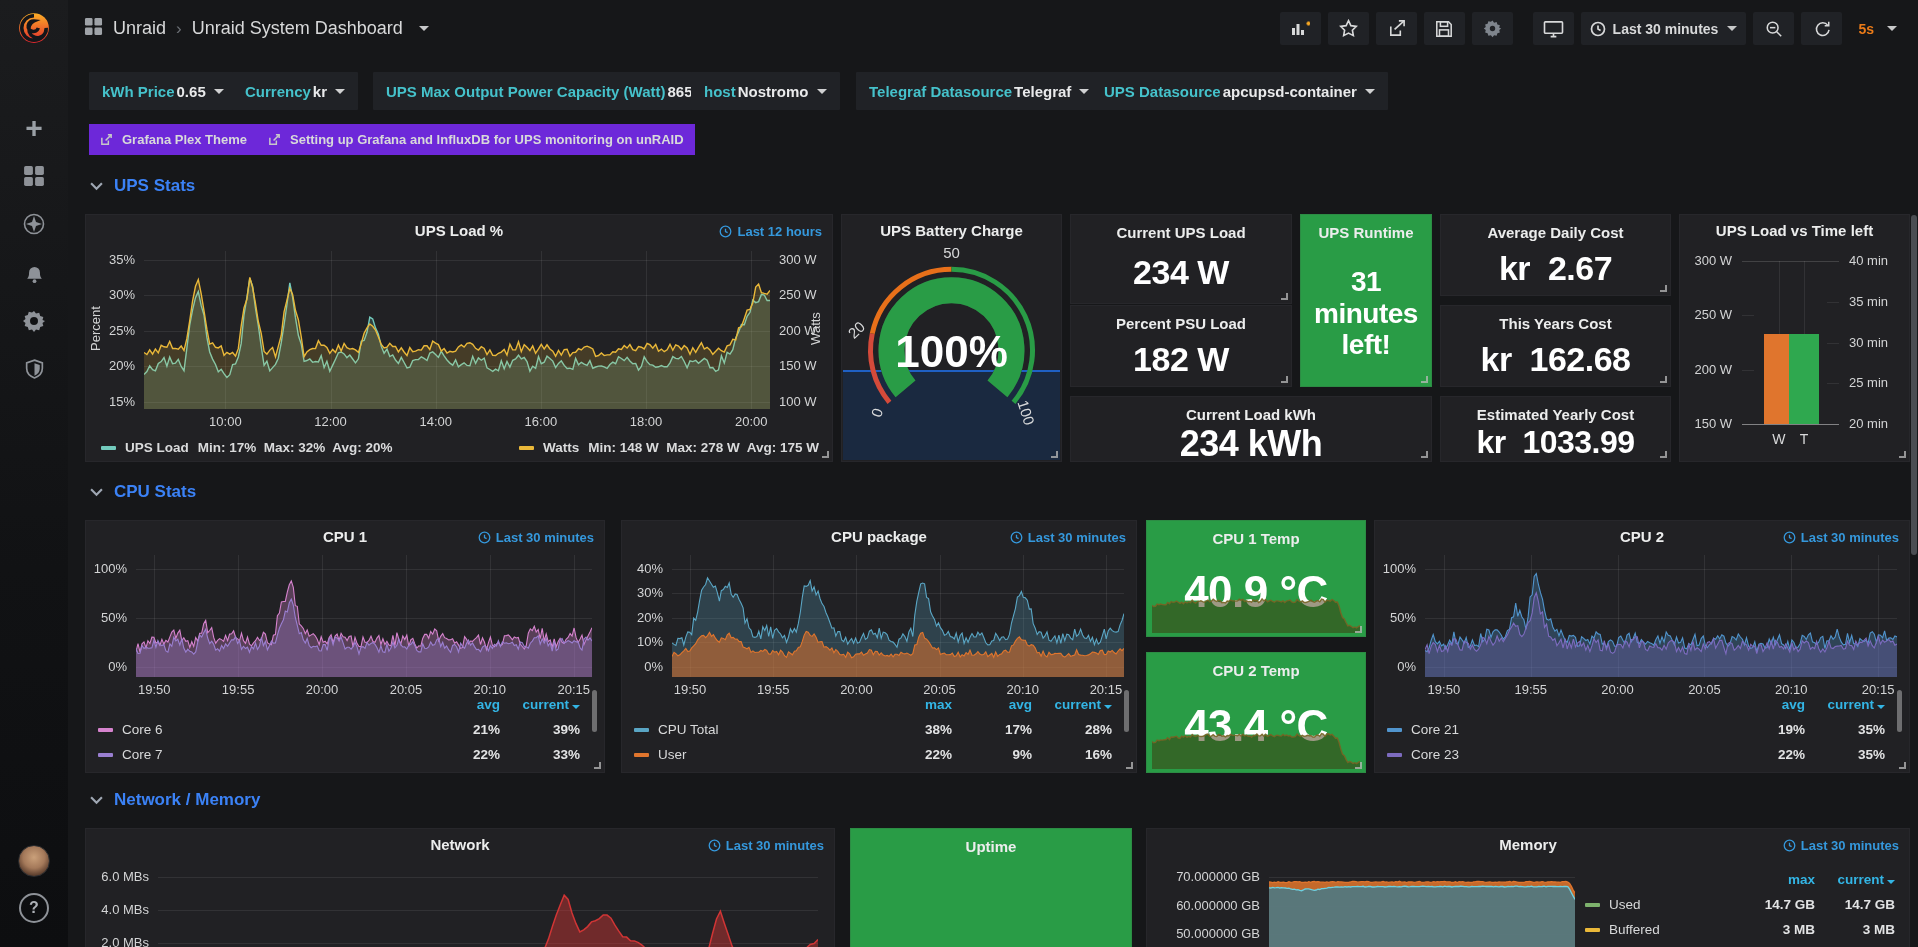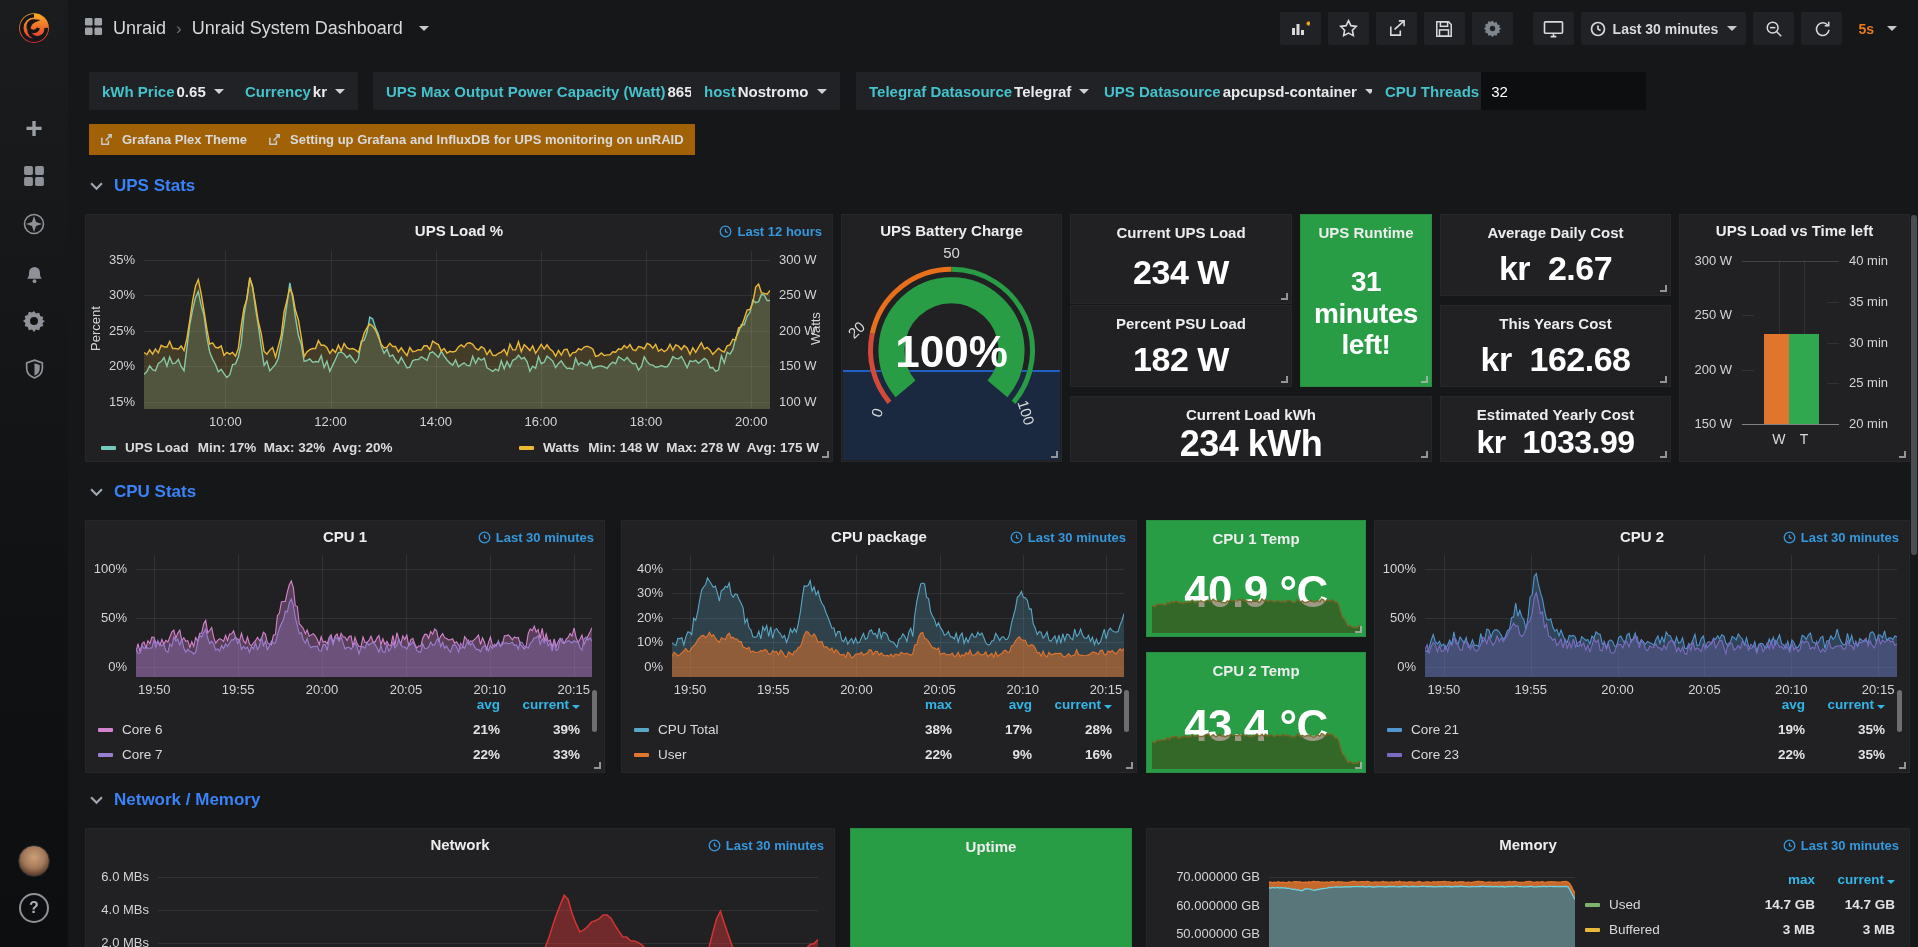--- a/index.html
+++ b/index.html
@@ -33,21 +33,21 @@
   .icon-btn svg { stroke:#d8d9da; fill:none; stroke-width:1.7; }
   .gap { width:6px; }
   .refresh-val { color:#eb7b18; font-weight:700; }
   
   .dash { position:absolute; inset:0; z-index:1; }
   .var-chip { position:absolute; height:38px; background:#202226; display:inline-flex; align-items:center; gap:2px; padding:0 13px; border-radius:1px; }
   .var-label { color:#45c2cb; font-weight:700; font-size:15px; white-space:nowrap; }
   .var-value { color:#e9eaeb; font-weight:600; font-size:15px; white-space:nowrap; display:flex; align-items:center; gap:8px; cursor:pointer; }
   .var-input { background:#0d0e10; height:38px; width:165px; display:flex; align-items:center; padding:0 10px; color:#fff; font-size:15px; }
   .chip-caret { width:0; height:0; border-left:5px solid transparent; border-right:5px solid transparent; border-top:5px solid #d0d1d2; }
-  .link-chip { position:absolute; height:31px; background:#a16207; display:inline-flex; align-items:center; gap:9px; padding:0 11px; font-size:13px; font-weight:700; color:#d8d9da; cursor:pointer; white-space:nowrap; }
+  .link-chip { position:absolute; height:31px; background:#6d28d9; display:inline-flex; align-items:center; gap:9px; padding:0 11px; font-size:13px; font-weight:700; color:#d8d9da; cursor:pointer; white-space:nowrap; }
   .link-chip svg { stroke:#c7c8c9; fill:none; stroke-width:1.6; }
   .sect { position:absolute; display:flex; align-items:center; gap:11px; font-size:17px; font-weight:700; color:#3b82f6; cursor:pointer; }
   .sect svg { stroke:#9fa7b3; fill:none; stroke-width:2; }
   
   .panel { position:absolute; background:#212124; border:1px solid #27272b; }
   .p-title { position:absolute; top:7px; left:0; right:0; text-align:center; font-size:15px; font-weight:700; color:#eceded; z-index:4; cursor:pointer; }
   .p-time { position:absolute; top:9px; right:10px; color:#3598dc; font-size:13px; font-weight:600; display:flex; align-items:center; gap:5px; z-index:5; cursor:pointer; }
   .p-time svg { stroke:#3598dc; fill:none; stroke-width:1.6; }
   .resize-h { position:absolute; right:3px; bottom:3px; width:7px; height:7px; border-right:2px solid #bbb; border-bottom:2px solid #bbb; opacity:.75; z-index:6; cursor:nwse-resize; }
   .plot { position:absolute; inset:0; }
@@ -266,24 +266,20 @@
         <span class="chip-caret"></span>
       </span>
   </div>
   <div class="var-chip" style="left:1091px;top:72px">
     <span class="var-label">UPS Datasource</span>
     <span class="var-value">
         <span>apcupsd-container</span>
         <span class="chip-caret"></span>
       </span>
   </div>
-  <div class="var-chip" style="left:1372px;top:72px;padding-right:0">
-    <span class="var-label">CPU Threads</span>
-    <span class="var-input">32</span>
-  </div>
 
   <div class="link-chip" style="left:89px;top:124px">
     <svg width="13" height="13" viewBox="0 0 14 14">
         <path d="M2 5v7h7V8"></path>
         <path d="M6 8l6-6"></path>
         <path d="M8.5 2H12v3.5"></path>
       </svg>
     <span>Grafana Plex Theme</span>
   </div>
   <div class="link-chip" style="left:257px;top:124px">

